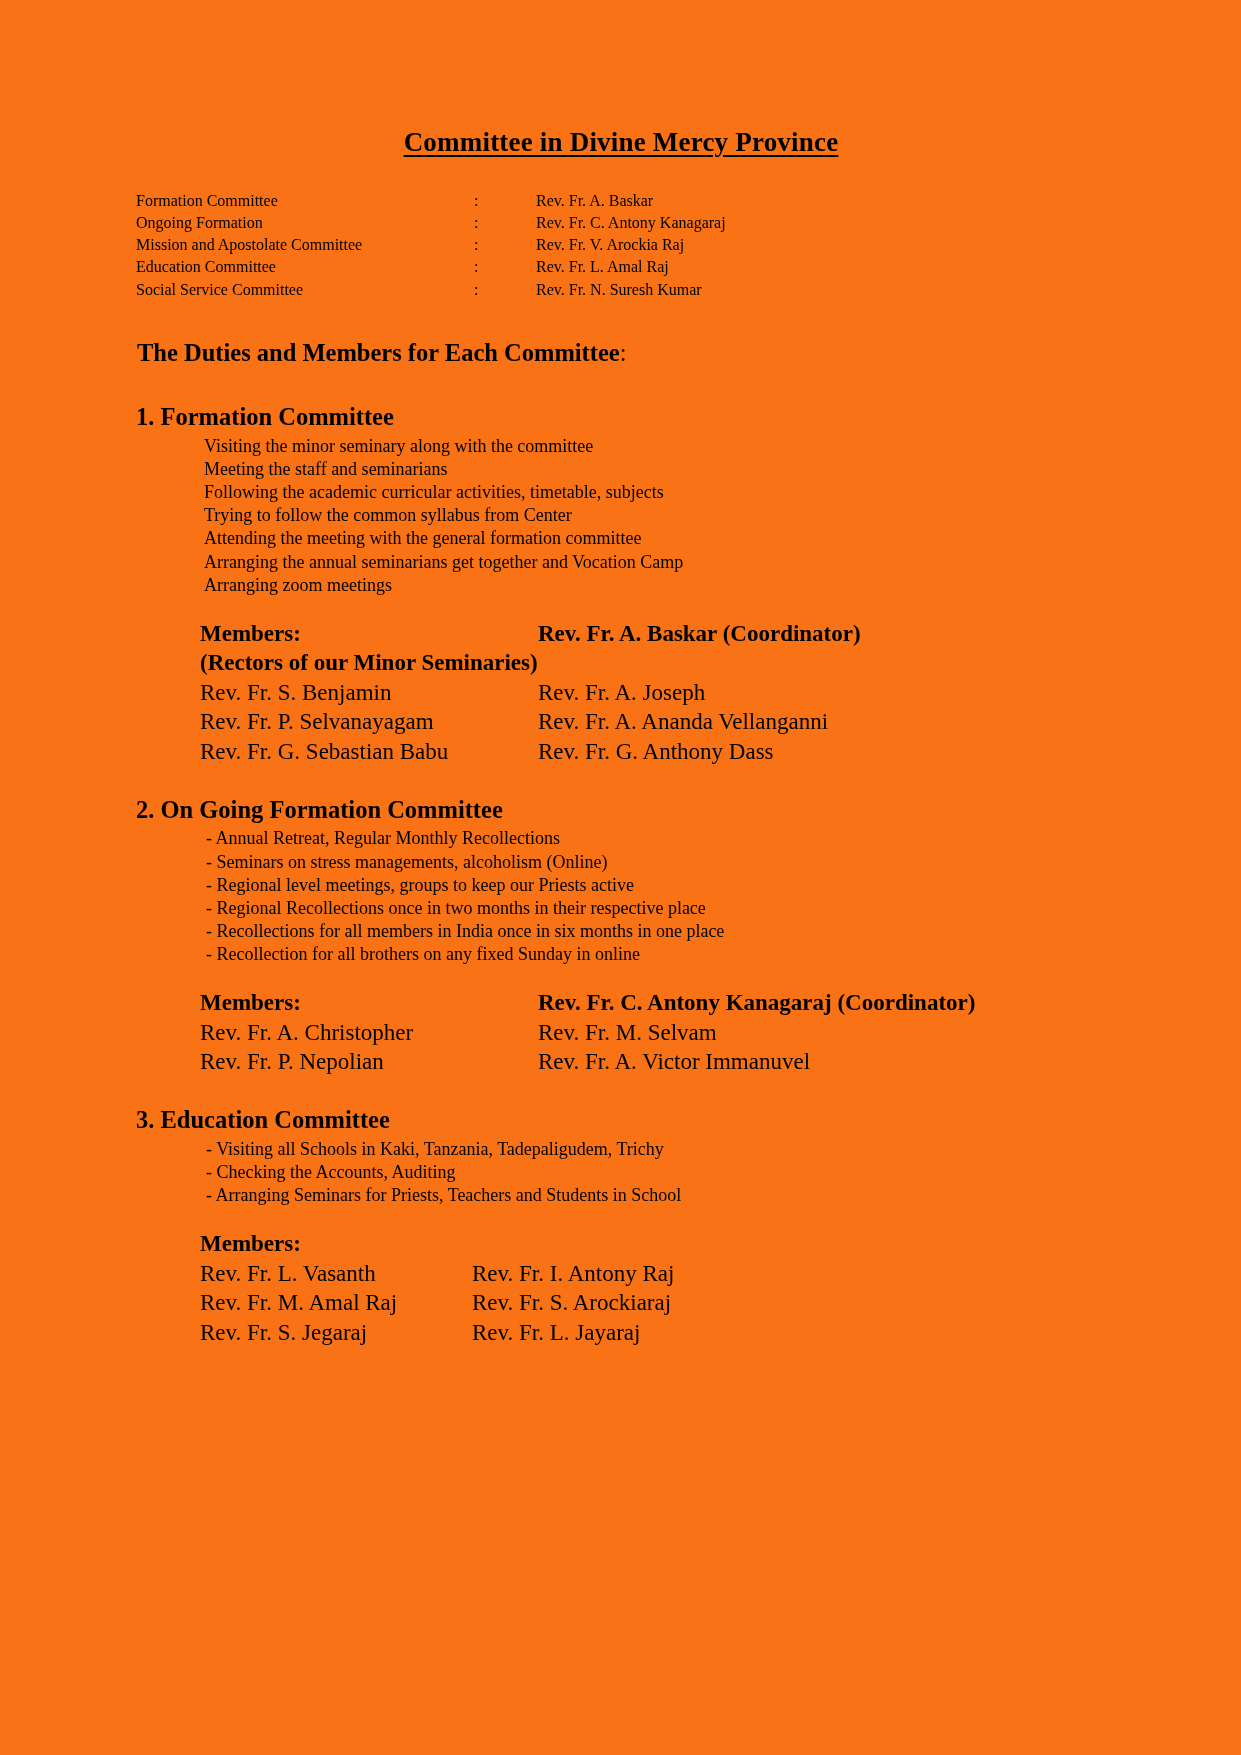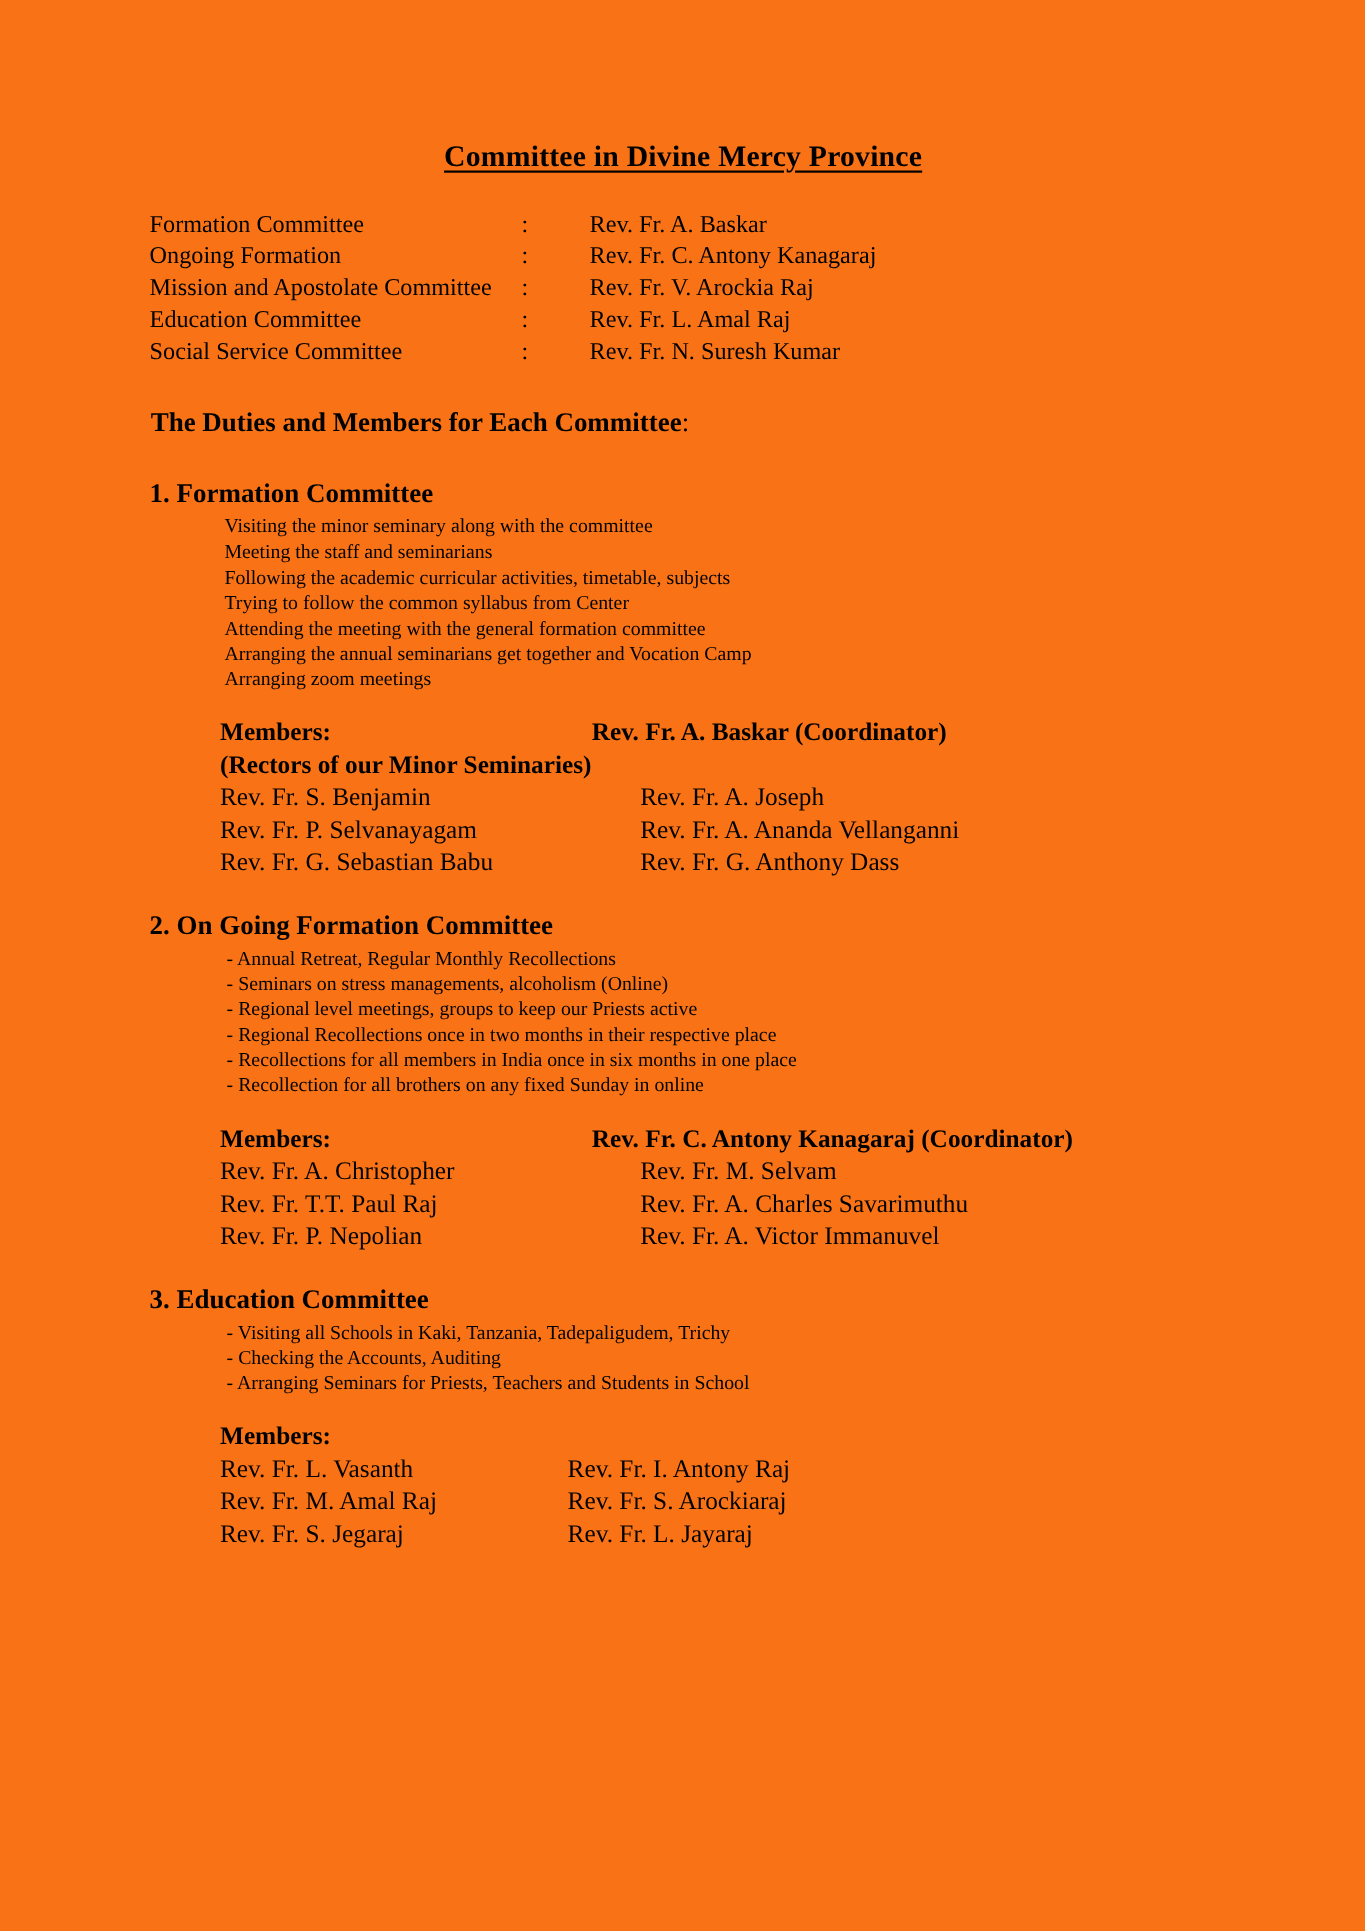--- a/index.html
+++ b/index.html
@@ -35,21 +35,21 @@
   }
   .doc-title span {
     text-decoration: underline;
     text-underline-offset: 4px;
   }
 
   
   .officers {
     border-collapse: collapse;
     margin: 0 0 0 0;
-    font-size: 22px;
+    font-size: 16px;
     line-height: 1.08;
   }
   .officers td {
     padding: 0 0 5px 0;
     vertical-align: top;
     white-space: nowrap;
   }
   .officers td.c-name { width: 338px; }
   .officers td.c-colon { width: 62px; }
 
@@ -91,21 +91,20 @@
     display: flex;
     font-weight: bold;
   }
   .members-head .lbl { width: 338px; flex: 0 0 338px; }
   .members-head .coord { white-space: nowrap; }
   .subhead {
     font-weight: bold;
   }
   .member-row {
     display: flex;
-    gap: 44px;
   }
   .member-row .col-a { width: 338px; flex: 0 0 338px; white-space: nowrap; }
   .member-row .col-b { white-space: nowrap; }
 
   
   .members-block.narrow .members-head .lbl,
   .members-block.narrow .member-row .col-a { width: 272px; flex: 0 0 272px; }
 </style>
 </head>
 <body>
@@ -200,24 +199,20 @@
       <div class="members-block">
         <div class="members-head">
           <span class="lbl">Members:</span>
           <span class="coord">Rev. Fr. C. Antony Kanagaraj (Coordinator)</span>
         </div>
         <div class="member-row">
           <span class="col-a">Rev. Fr. A. Christopher</span>
           <span class="col-b">Rev. Fr. M. Selvam</span>
         </div>
         <div class="member-row">
-          <span class="col-a">Rev. Fr. T.T. Paul Raj</span>
-          <span class="col-b">Rev. Fr. A. Charles Savarimuthu</span>
-        </div>
-        <div class="member-row">
           <span class="col-a">Rev. Fr. P. Nepolian</span>
           <span class="col-b">Rev. Fr. A. Victor Immanuvel</span>
         </div>
       </div>
     </div>
 
     <div class="spacer-md"></div>
 
     <div>
       <h2 class="sec-heading">3. Education Committee</h2>

